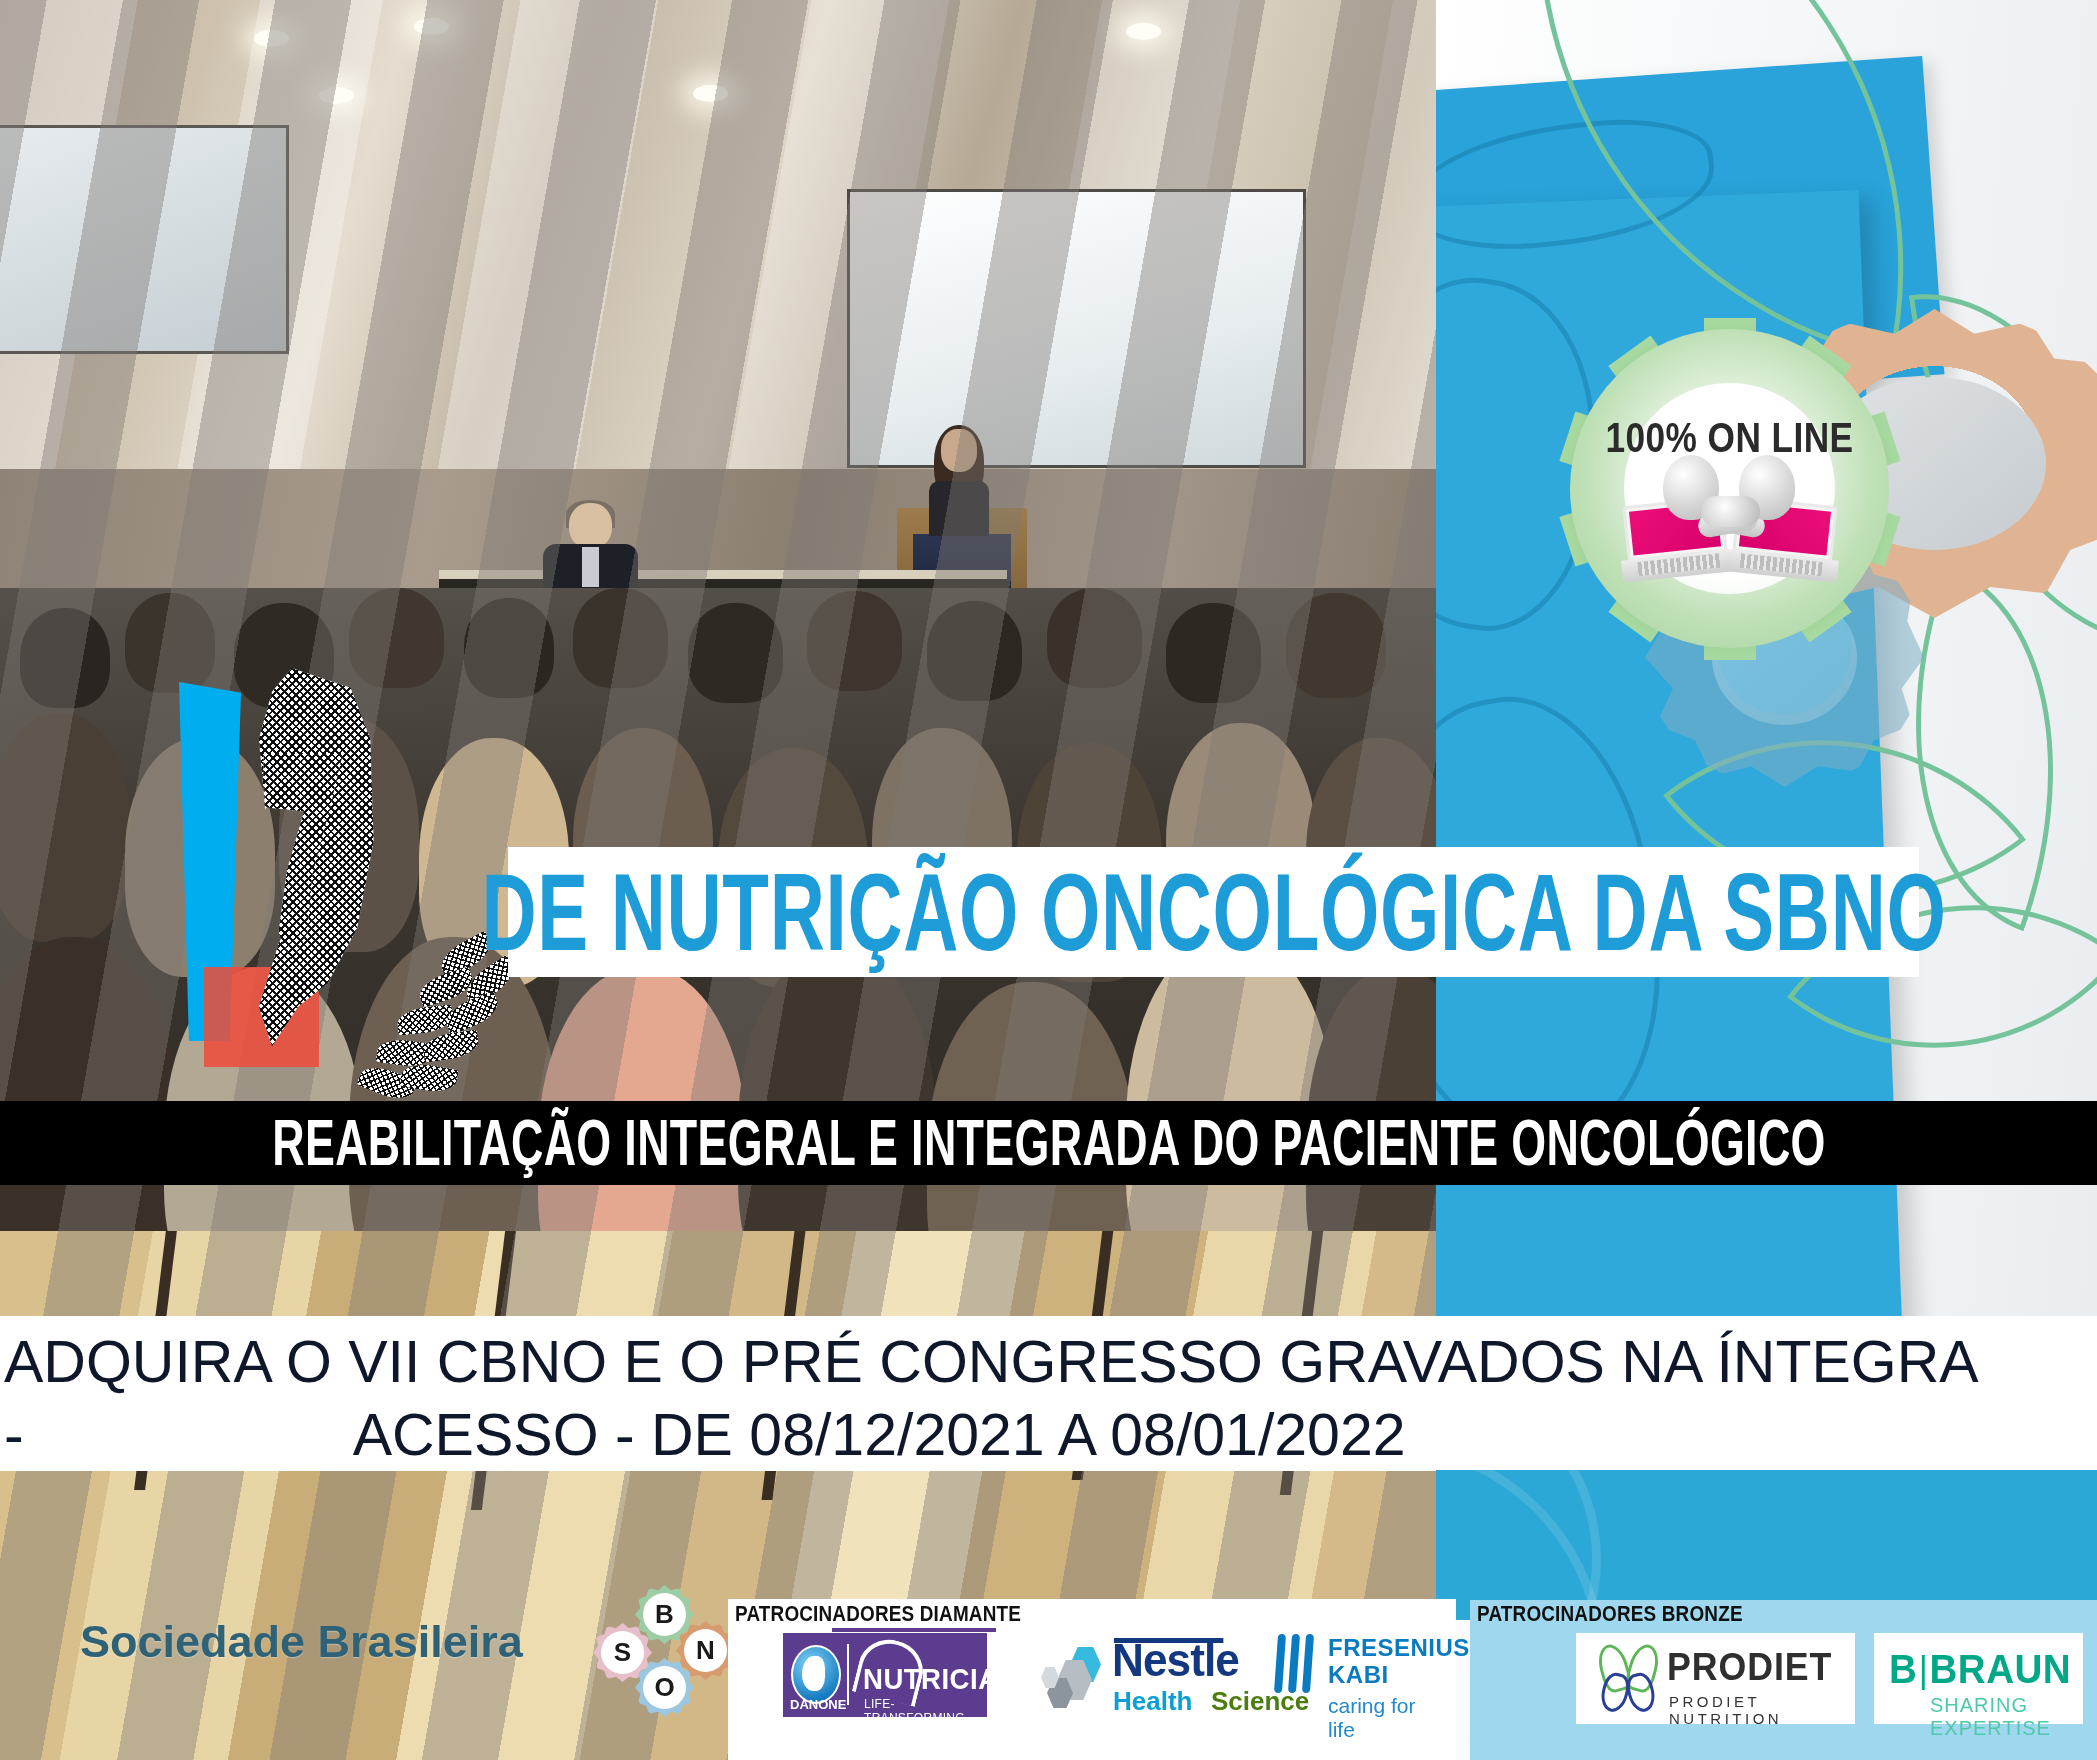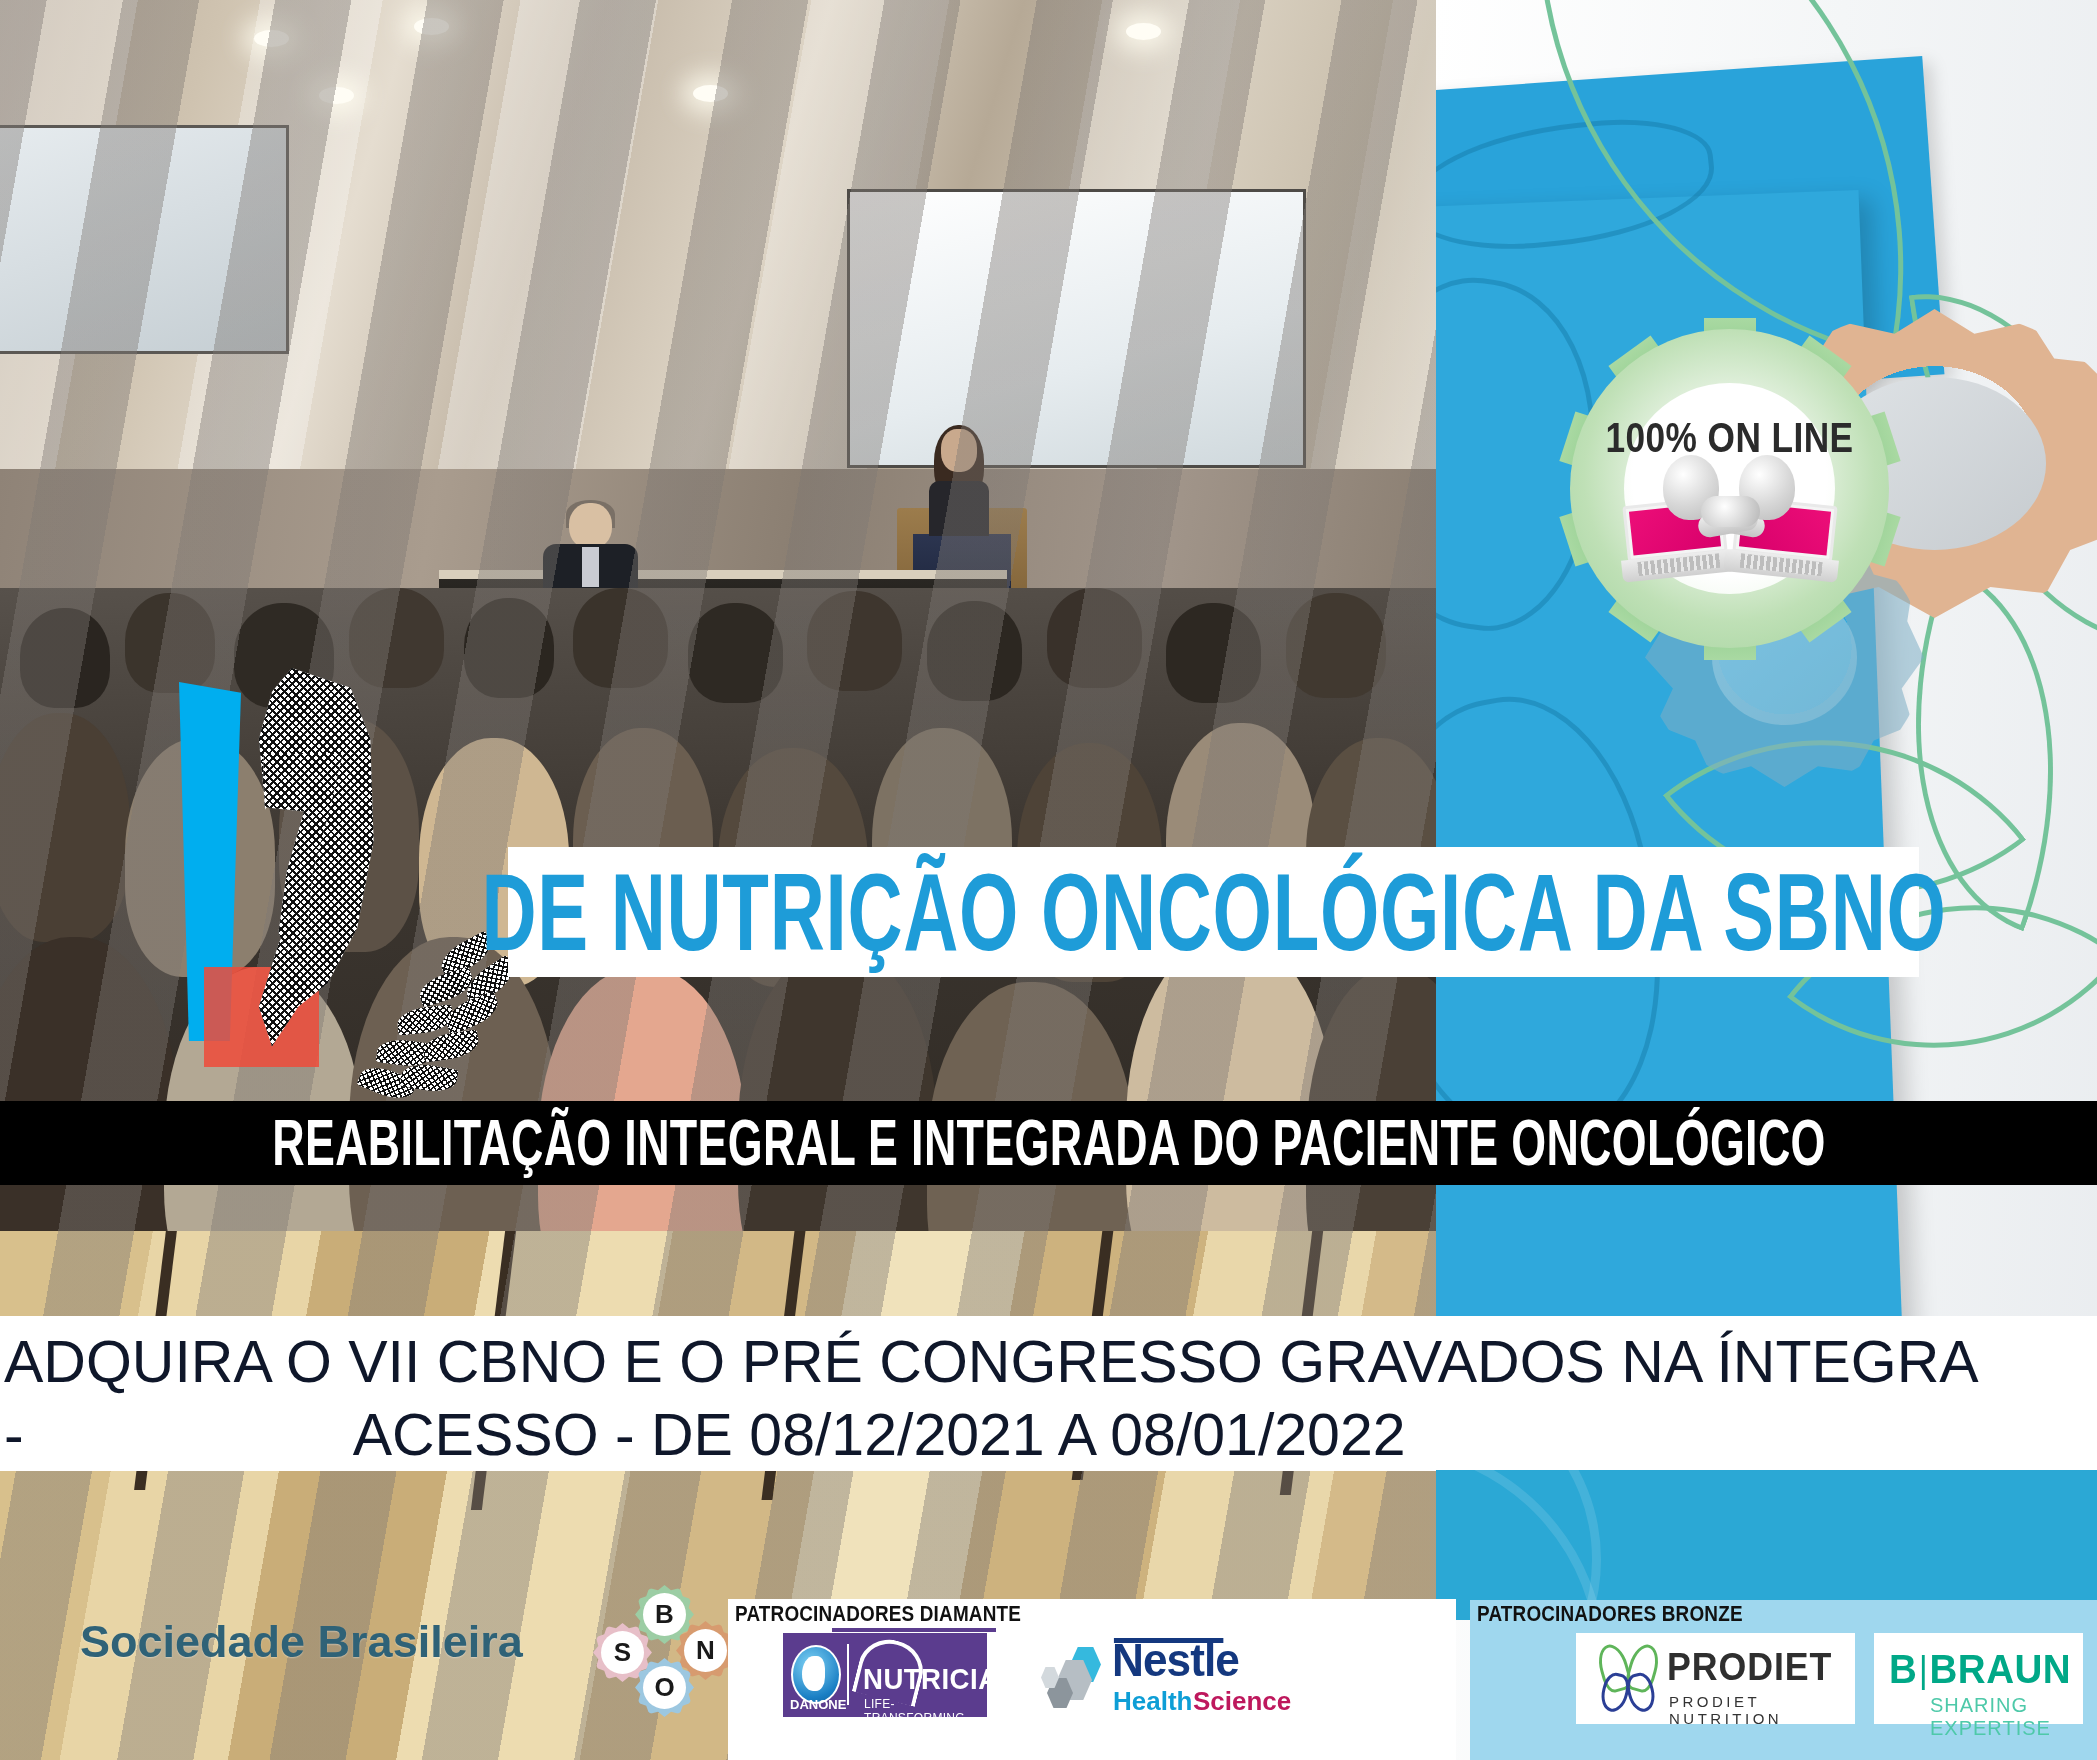--- a/index.html
+++ b/index.html
@@ -283,21 +283,21 @@
     color:#ffffff;letter-spacing:0.3px;}
 
   
   .nestle{position:absolute;left:319px;top:31px;width:199px;height:90px;}
   .nestle .hexes{position:absolute;left:0;top:17px;width:65px;height:65px;}
   .nestle .hex{position:absolute;clip-path:polygon(25% 0,75% 0,100% 50%,75% 100%,25% 100%,0 50%);}
   .nestle .word{position:absolute;left:65px;top:3px;font:700 46px "Liberation Sans Narrow","Liberation Sans",sans-serif;
     color:#14387F;letter-spacing:-1px;transform:scaleX(.96);transform-origin:left;}
   .nestle .word:after{content:"";position:absolute;left:2px;top:5px;width:114px;height:4.5px;background:#14387F;}
   .nestle .hs1{position:absolute;left:66px;top:56px;font:700 26px "Liberation Sans","DejaVu Sans",sans-serif;color:#0E9ED6;}
-  .nestle .hs2{position:absolute;left:146px;top:56px;font:700 26px "Liberation Sans","DejaVu Sans",sans-serif;color:#be185d;}
+  .nestle .hs2{position:absolute;left:164px;top:56px;font:700 26px "Liberation Sans","DejaVu Sans",sans-serif;color:#4d7c0f;}
 
   
   .fresenius{position:absolute;left:548px;top:31px;width:169px;height:90px;}
   .fresenius .waves{position:absolute;left:0;top:4px;width:43px;height:59px;}
   .fresenius .wv{position:absolute;width:8px;height:59px;border-radius:4px;background:#0B7BC1;
     transform:skewX(-4deg);}
   .fresenius .n1{position:absolute;left:52px;top:4px;font:700 24px "Liberation Sans Narrow","Liberation Sans",sans-serif;color:#0B7BC1;letter-spacing:0.5px;}
   .fresenius .n2{position:absolute;left:52px;top:31px;font:700 24px "Liberation Sans Narrow","Liberation Sans",sans-serif;color:#0B7BC1;letter-spacing:0.5px;}
   .fresenius .n3{position:absolute;left:52px;top:64px;font:400 21px "Liberation Sans Narrow","Liberation Sans",sans-serif;color:#2389CE;}
 
@@ -540,20 +540,30 @@
         <div class="hex" style="left:23px;top:0;width:31px;height:35px;background:#35B9DE;"></div>
         <div class="hex" style="left:10px;top:13px;width:35px;height:40px;background:#B6BEC4;"></div>
         <div class="hex" style="left:0px;top:31px;width:26px;height:30px;background:#8C959C;"></div>
         <div class="hex" style="left:-6px;top:20px;width:18px;height:21px;background:#D3D9DD;"></div>
       </div>
       <div class="word">Nestle</div>
       <div class="hs1">Health</div>
       <div class="hs2">Science</div>
     </div>
 
+    <div class="fresenius">
+      <div class="waves">
+        <div class="wv" style="left:0;"></div>
+        <div class="wv" style="left:14px;"></div>
+        <div class="wv" style="left:28px;"></div>
+      </div>
+      <div class="n1">FRESENIUS</div>
+      <div class="n2">KABI</div>
+      <div class="n3">caring for life</div>
+    </div>
   </div>
 
   <div class="sp-bronze-wrap">
     <div class="sp-head" style="position:absolute;left:7px;top:2px;">PATROCINADORES BRONZE</div>
 
     <div class="prodiet">
       <div class="fly">
         <div class="wing" style="left:3px;top:0;transform:rotate(-16deg);"></div>
         <div class="wing" style="left:32px;top:0;transform:rotate(16deg);"></div>
         <div class="wing2" style="left:5px;top:29px;transform:rotate(14deg);"></div>

